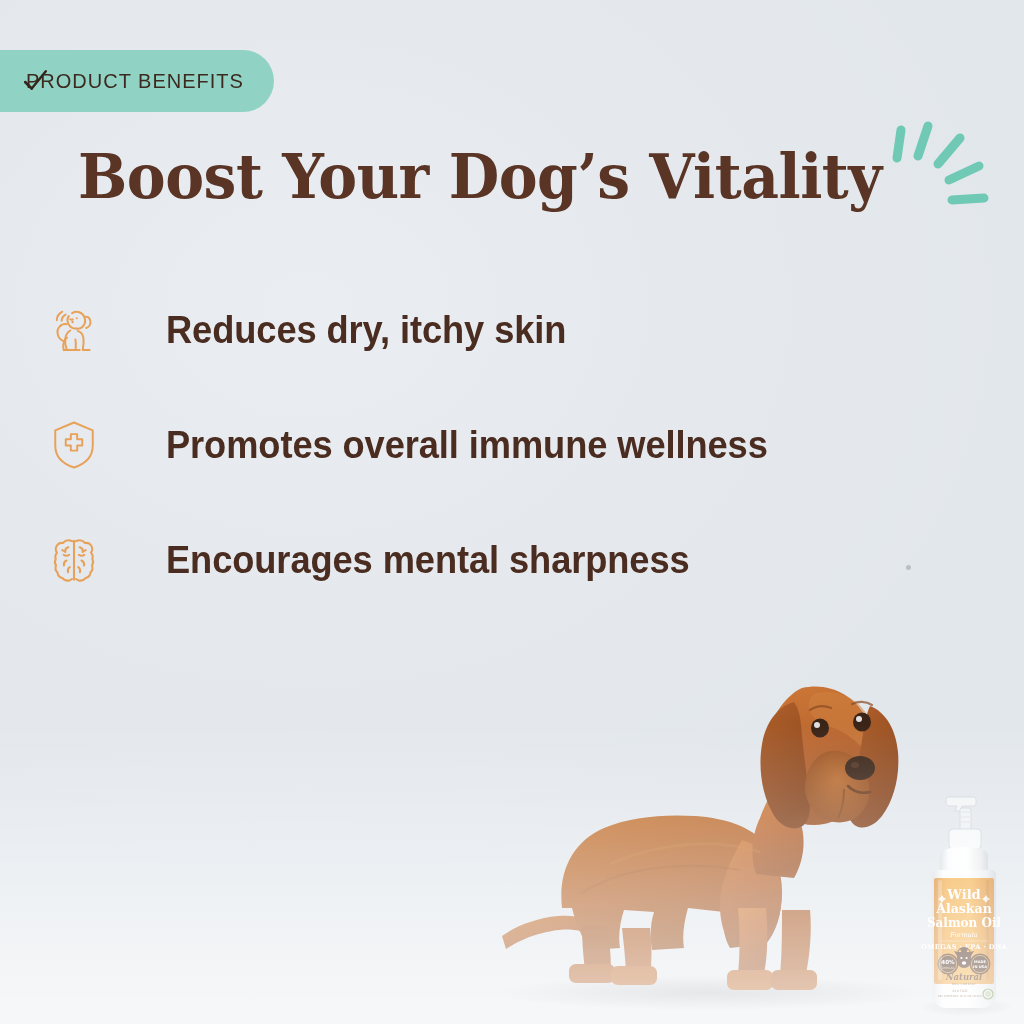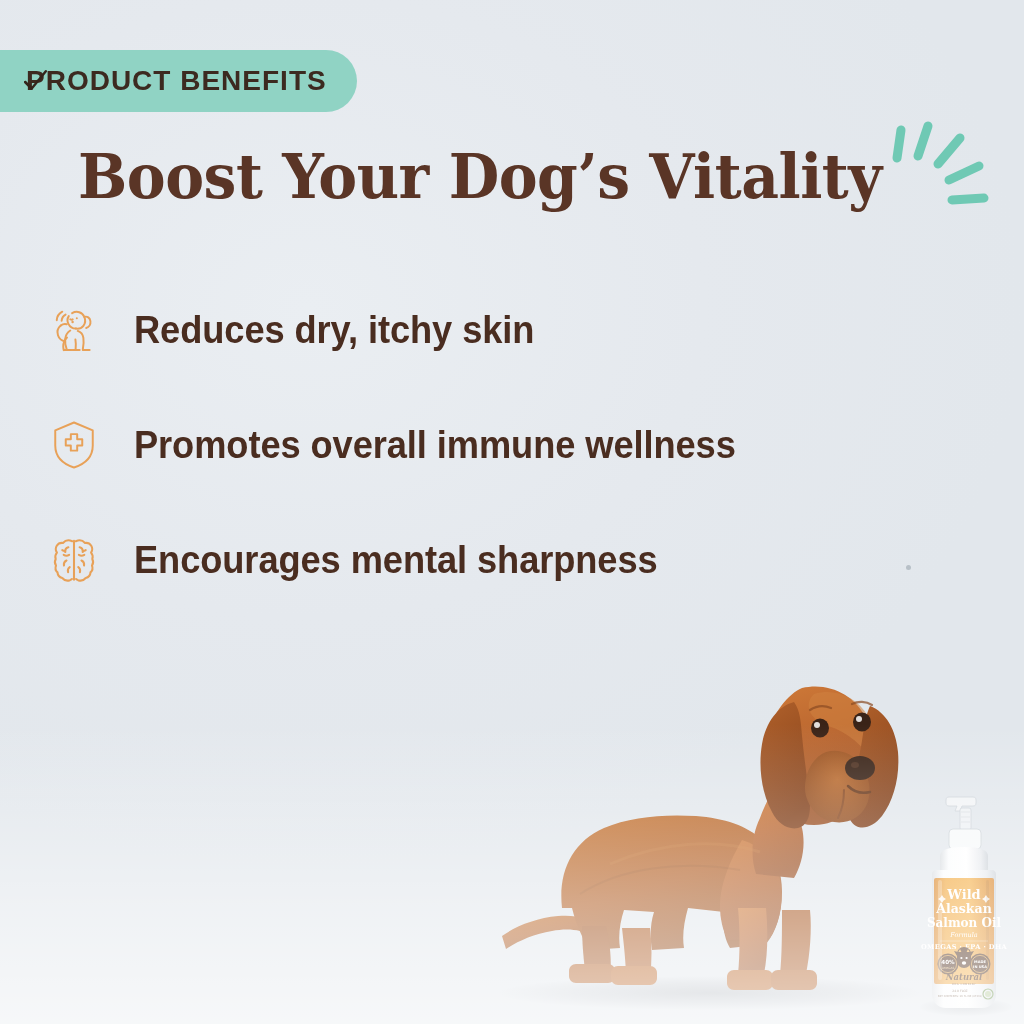--- a/index.html
+++ b/index.html
@@ -48,23 +48,23 @@
   }
   #badge-check {
     position: absolute;
     left: 62px;
     top: 50%;
     transform: translateY(-50%);
     width: 26px;
     height: 26px;
   }
   #badge-label {
-    font-size: 28px;
+    font-size: 20px;
     letter-spacing: 1.0px;
-    font-weight: 700;
+    font-weight: 400;
     color: #3c2a20;
     white-space: nowrap;
   }
 
   
   #headline {
     position: absolute;
     left: 78px;
     top: 146px;
     font-family: "DejaVu Serif", serif;
@@ -92,20 +92,21 @@
     position: absolute;
     left: 0;
     top: 272px;
     width: 900px;
   }
   .benefit-row {
     position: relative;
     height: 115px;
     display: flex;
     align-items: center;
+    gap: 32px;
   }
   .benefit-icon {
     width: 64px;
     height: 64px;
     margin-left: 42px;
     flex: 0 0 64px;
     display: flex;
     align-items: center;
     justify-content: center;
   }

